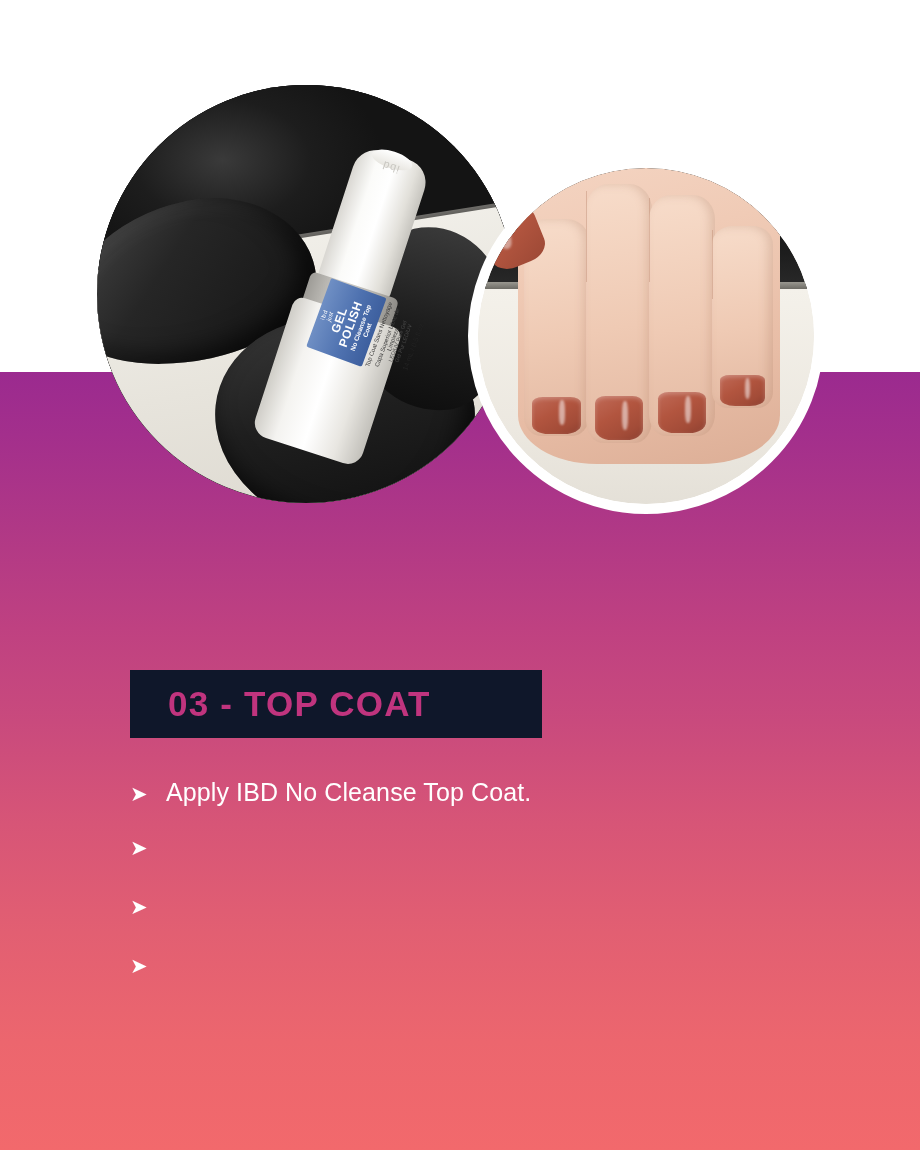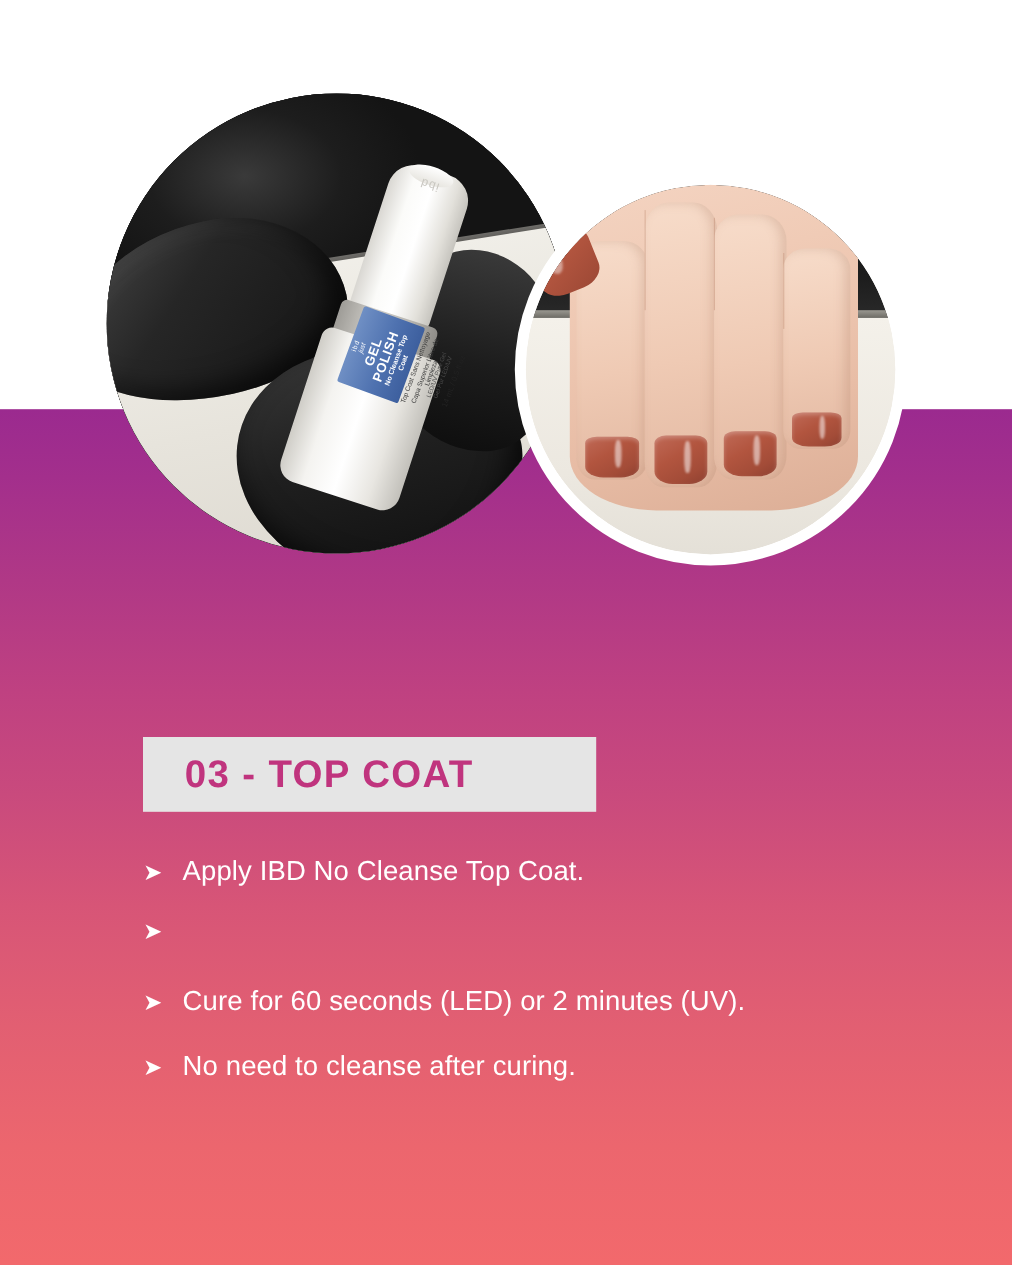--- a/index.html
+++ b/index.html
@@ -315,21 +315,21 @@
     background: rgba(190,140,115,.45);
   }
 
   
   .title-box {
     position: absolute;
     left: 130px;
     top: 670px;
     width: 412px;
     height: 68px;
-    background: #e5e5e5;
+    background: #0f172a;
     display: flex;
     align-items: center;
   }
   .title-text {
     margin-left: 38px;
     font-size: 35px;
     font-weight: bold;
     letter-spacing: 1.2px;
     color: #c0347e;
     font-family: "Liberation Sans", sans-serif;
@@ -439,21 +439,19 @@
   <div class="bullets">
     <div class="bullet-row">
       <span class="bullet-mark">➤</span>
       <span class="bullet-text">Apply IBD No Cleanse Top Coat.</span>
     </div>
     <div class="bullet-row">
       <span class="bullet-mark">➤</span>
     </div>
     <div class="bullet-row">
       <span class="bullet-mark">➤</span>
-      <span class="bullet-text">Cure for 60 seconds (LED) or 2 minutes (UV).</span>
     </div>
     <div class="bullet-row">
       <span class="bullet-mark">➤</span>
-      <span class="bullet-text">No need to cleanse after curing.</span>
     </div>
   </div>
 
 </div>
 
 </body></html>

